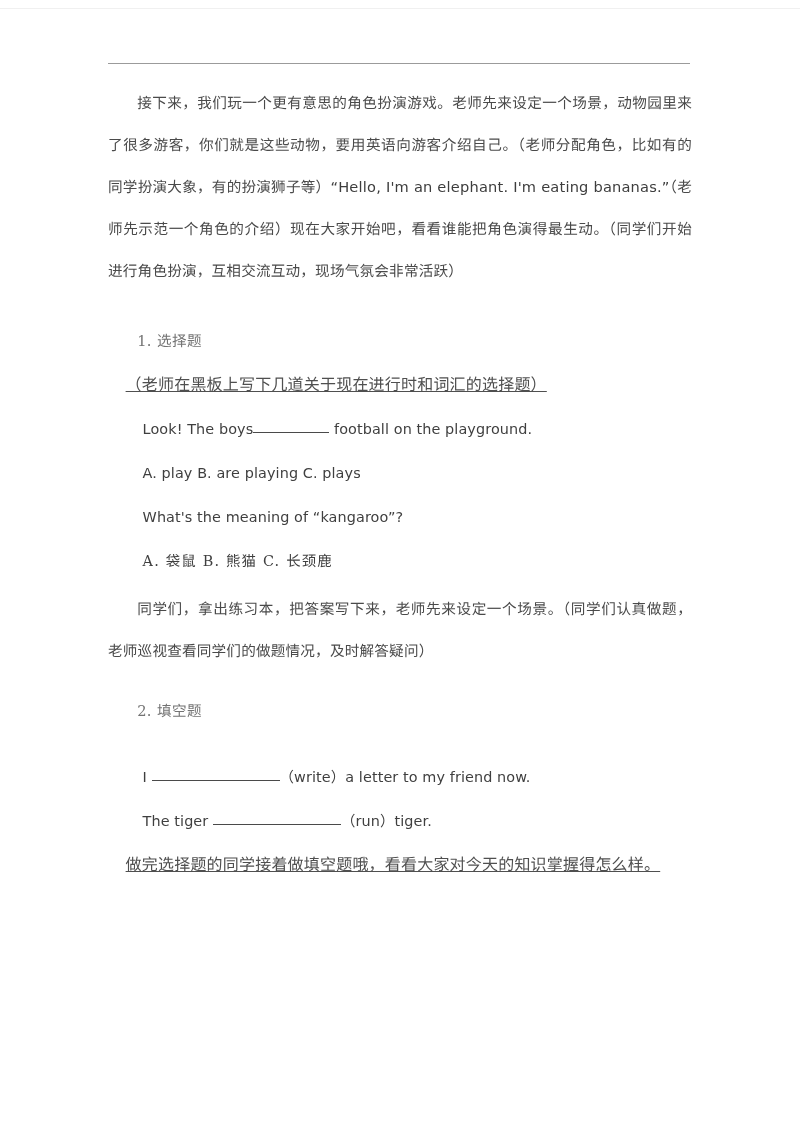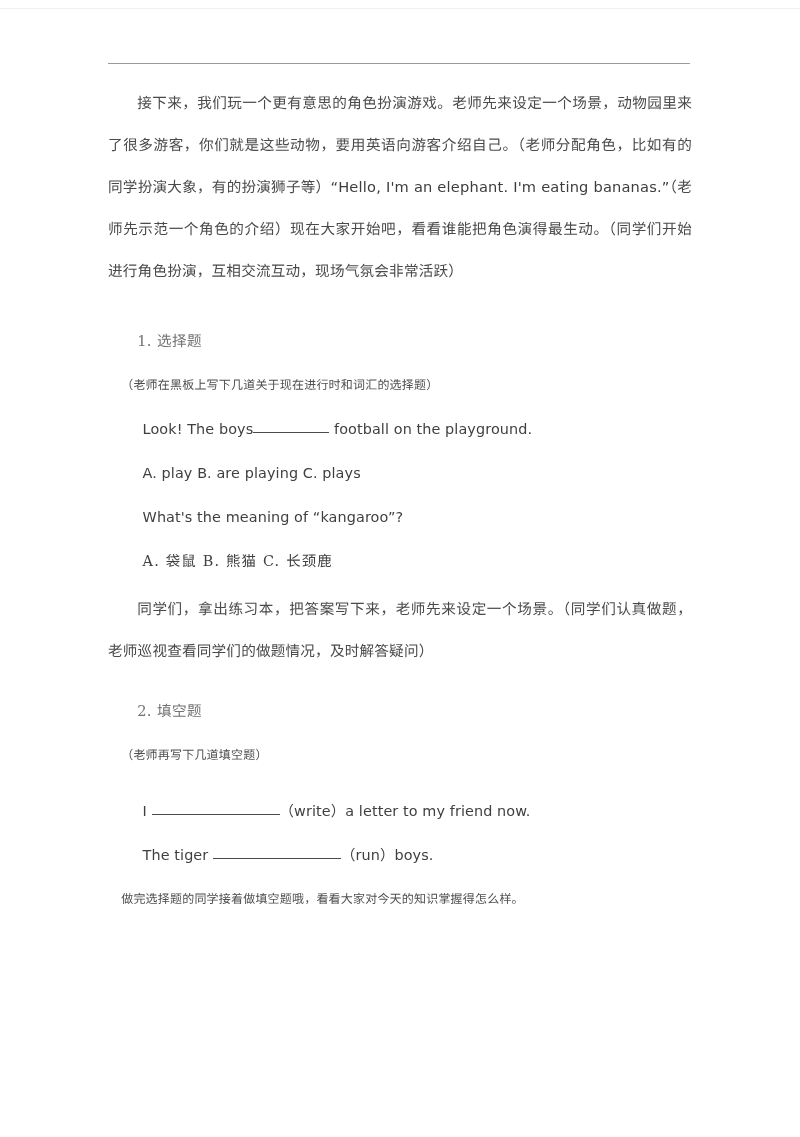--- a/index.html
+++ b/index.html
@@ -79,25 +79,26 @@
     font-family: "DejaVu Serif", "Liberation Serif", serif;
     font-size: 14.6px;
     line-height: 34px;
     margin: 0;
     padding-left: 2em;
     letter-spacing: 0.4px;
   }
   .note {
     color: #4f4f4f;
     font-family: "DejaVu Serif", "Liberation Serif", serif;
-    font-size: 12px;
+    font-size: 16px;
     line-height: 34px;
     margin: 0;
     padding-left: 1.1em;
     letter-spacing: 0.2px;
+    text-decoration: underline;
   }
   .exline {
     color: #3f3f3f;
     font-family: "DejaVu Sans", "Liberation Sans", sans-serif;
     font-size: 14.4px;
     line-height: 34px;
     margin: 0;
     padding-left: 2.4em;
     letter-spacing: 0.1px;
   }
@@ -188,29 +189,28 @@
     <div class="gap-sm"></div>
 
     <p class="body-para indent">同学们，拿出练习本，把答案写下来，老师先来设定一个场景。（同学们认真做题，老师巡视查看同学们的做题情况，及时解答疑问）</p>
 
     <div class="gap-md"></div>
 
     <p class="subheading">2. 填空题</p>
 
     <div class="gap-sm"></div>
 
-    <p class="note">（老师再写下几道填空题）</p>
 
     <div class="gap-md"></div>
 
     <p class="exline"><span>I</span> <span class="blank-m"></span><span>（write）a letter to my friend now.</span></p>
 
     <div class="gap-sm"></div>
 
-    <p class="exline"><span>The tiger</span> <span class="blank-m"></span><span>（run）boys.</span></p>
+    <p class="exline"><span>The tiger</span> <span class="blank-m"></span><span>（run）tiger.</span></p>
 
     <div class="gap-sm"></div>
 
     <p class="note">做完选择题的同学接着做填空题哦，看看大家对今天的知识掌握得怎么样。</p>
 
   </div>
 
   <div class="watermark">vv99.net</div>
 
   <div class="page-edge-bottom"></div>

